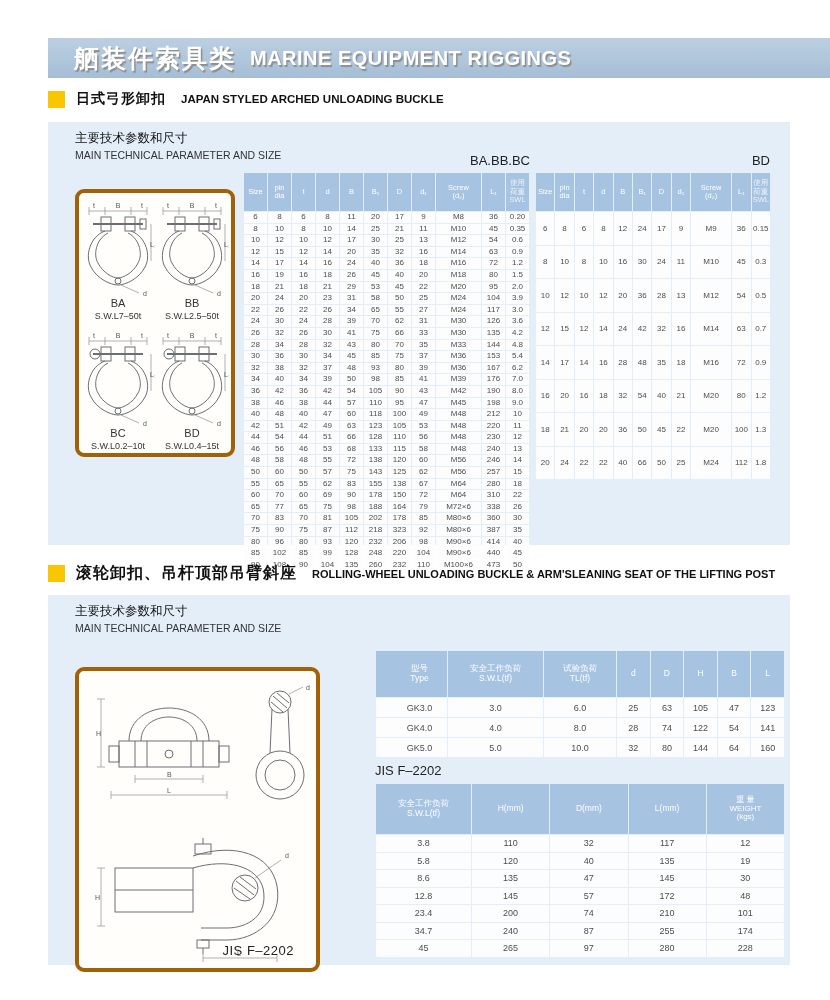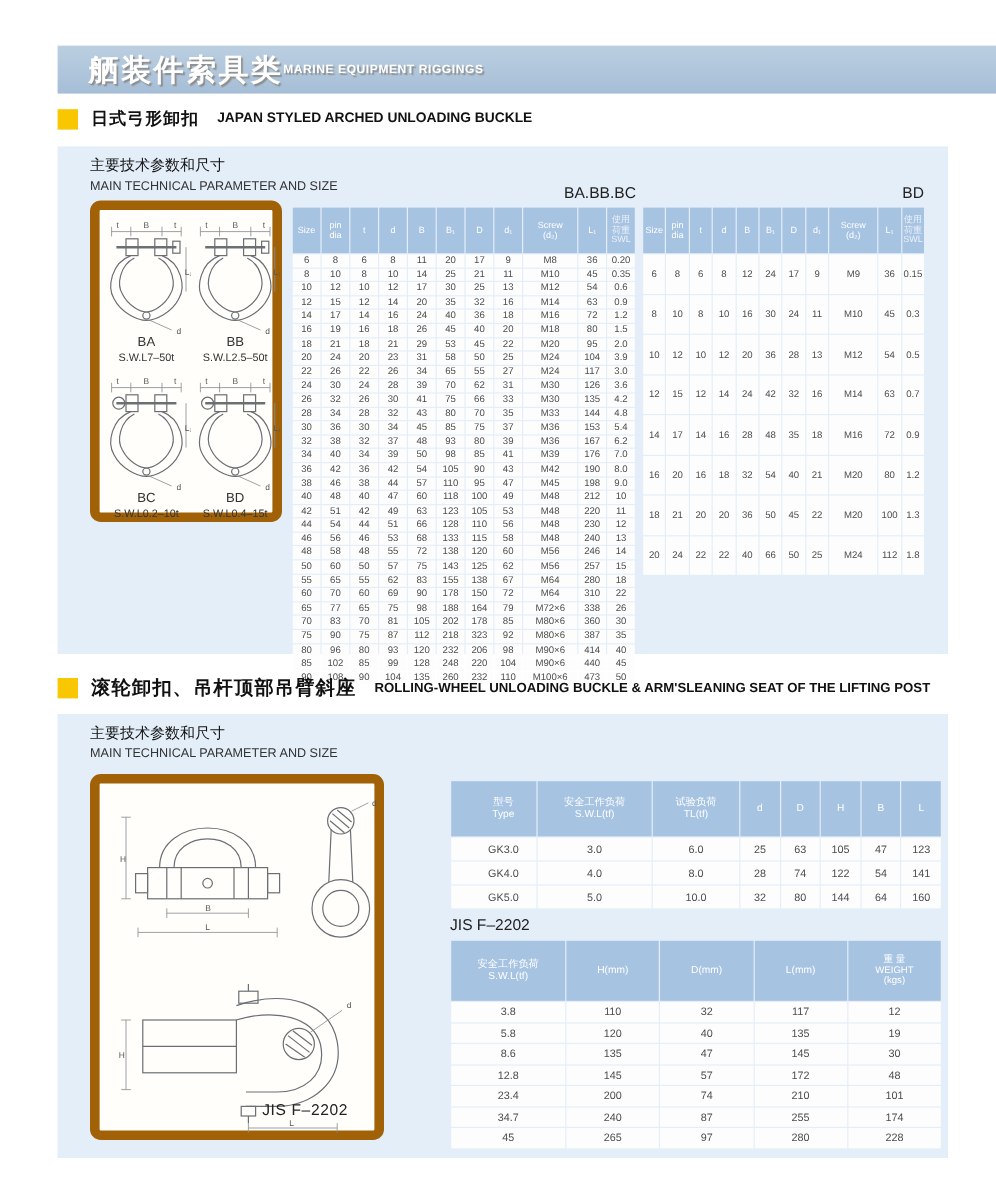--- a/index.html
+++ b/index.html
@@ -3,38 +3,38 @@
 <meta charset="utf-8">
 <style>
   html,body{margin:0;padding:0;background:#fff;}
   body{font-family:"Liberation Sans","DejaVu Sans",sans-serif;color:#222;}
   #page{position:relative;width:830px;height:1000px;background:#fff;overflow:hidden;}
 
   
   .banner{position:absolute;left:48px;top:38px;width:787px;height:40px;
     background:linear-gradient(#bcCfe1,#a5bed6);display:flex;align-items:center;padding-left:26px;box-sizing:border-box;}
   .banner .zh{font-size:25px;font-weight:bold;color:#fff;letter-spacing:2px;text-shadow:1.5px 1.5px 1px #8d8d8d;}
-  .banner .en{font-size:10px;font-weight:bold;color:#fff;letter-spacing:.5px;text-shadow:1.5px 1.5px 1px #8d8d8d;}
+  .banner .en{font-size:20px;font-weight:bold;color:#fff;margin-left:14px;letter-spacing:.5px;text-shadow:1.5px 1.5px 1px #8d8d8d;}
 
   
   .sec-head{position:absolute;left:48px;display:flex;align-items:center;}
   .bullet{width:17px;height:17px;background:#f8c701;flex:0 0 auto;}
   .sec-zh{font-size:14px;font-weight:bold;color:#111;margin-left:11px;letter-spacing:1px;white-space:nowrap;}
   .sec-en{font-size:11.5px;font-weight:bold;color:#111;margin-left:15px;white-space:nowrap;}
 
   
   .panel{position:absolute;left:48px;width:742px;background:#e4eef9;}
   .param{position:absolute;left:27px;top:8px;}
   .param .zh{font-size:12.5px;color:#111;}
   .param .en{font-size:10.5px;color:#333;margin-top:2px;}
 
   .caption{position:absolute;font-size:13px;color:#222;text-align:right;}
 
   
-  .diabox{position:absolute;background:#fffefb;border:8px solid #a16207;border-radius:9px;box-sizing:border-box;}
+  .diabox{position:absolute;background:#fffefb;border:4px solid #a16207;border-radius:9px;box-sizing:border-box;margin-top:22px;}
   .diagrid{display:grid;grid-template-columns:1fr 1fr;padding:6px 2px 2px 2px;}
   .diacell{text-align:center;}
   .diacode{font-size:11px;color:#333;margin-top:-2px;}
   .diaswl{font-size:9px;color:#333;margin-top:2px;}
   svg{display:block;margin:0 auto;}
   .ln{stroke:#6a6f74;stroke-width:1;fill:none;}
   .ln2{stroke:#6a6f74;stroke-width:2.2;fill:none;}
   .dim{stroke:#8a8f94;stroke-width:.7;fill:none;}
   .svgt{font-size:7px;fill:#555;font-family:"Liberation Sans","DejaVu Sans",sans-serif;}
 

